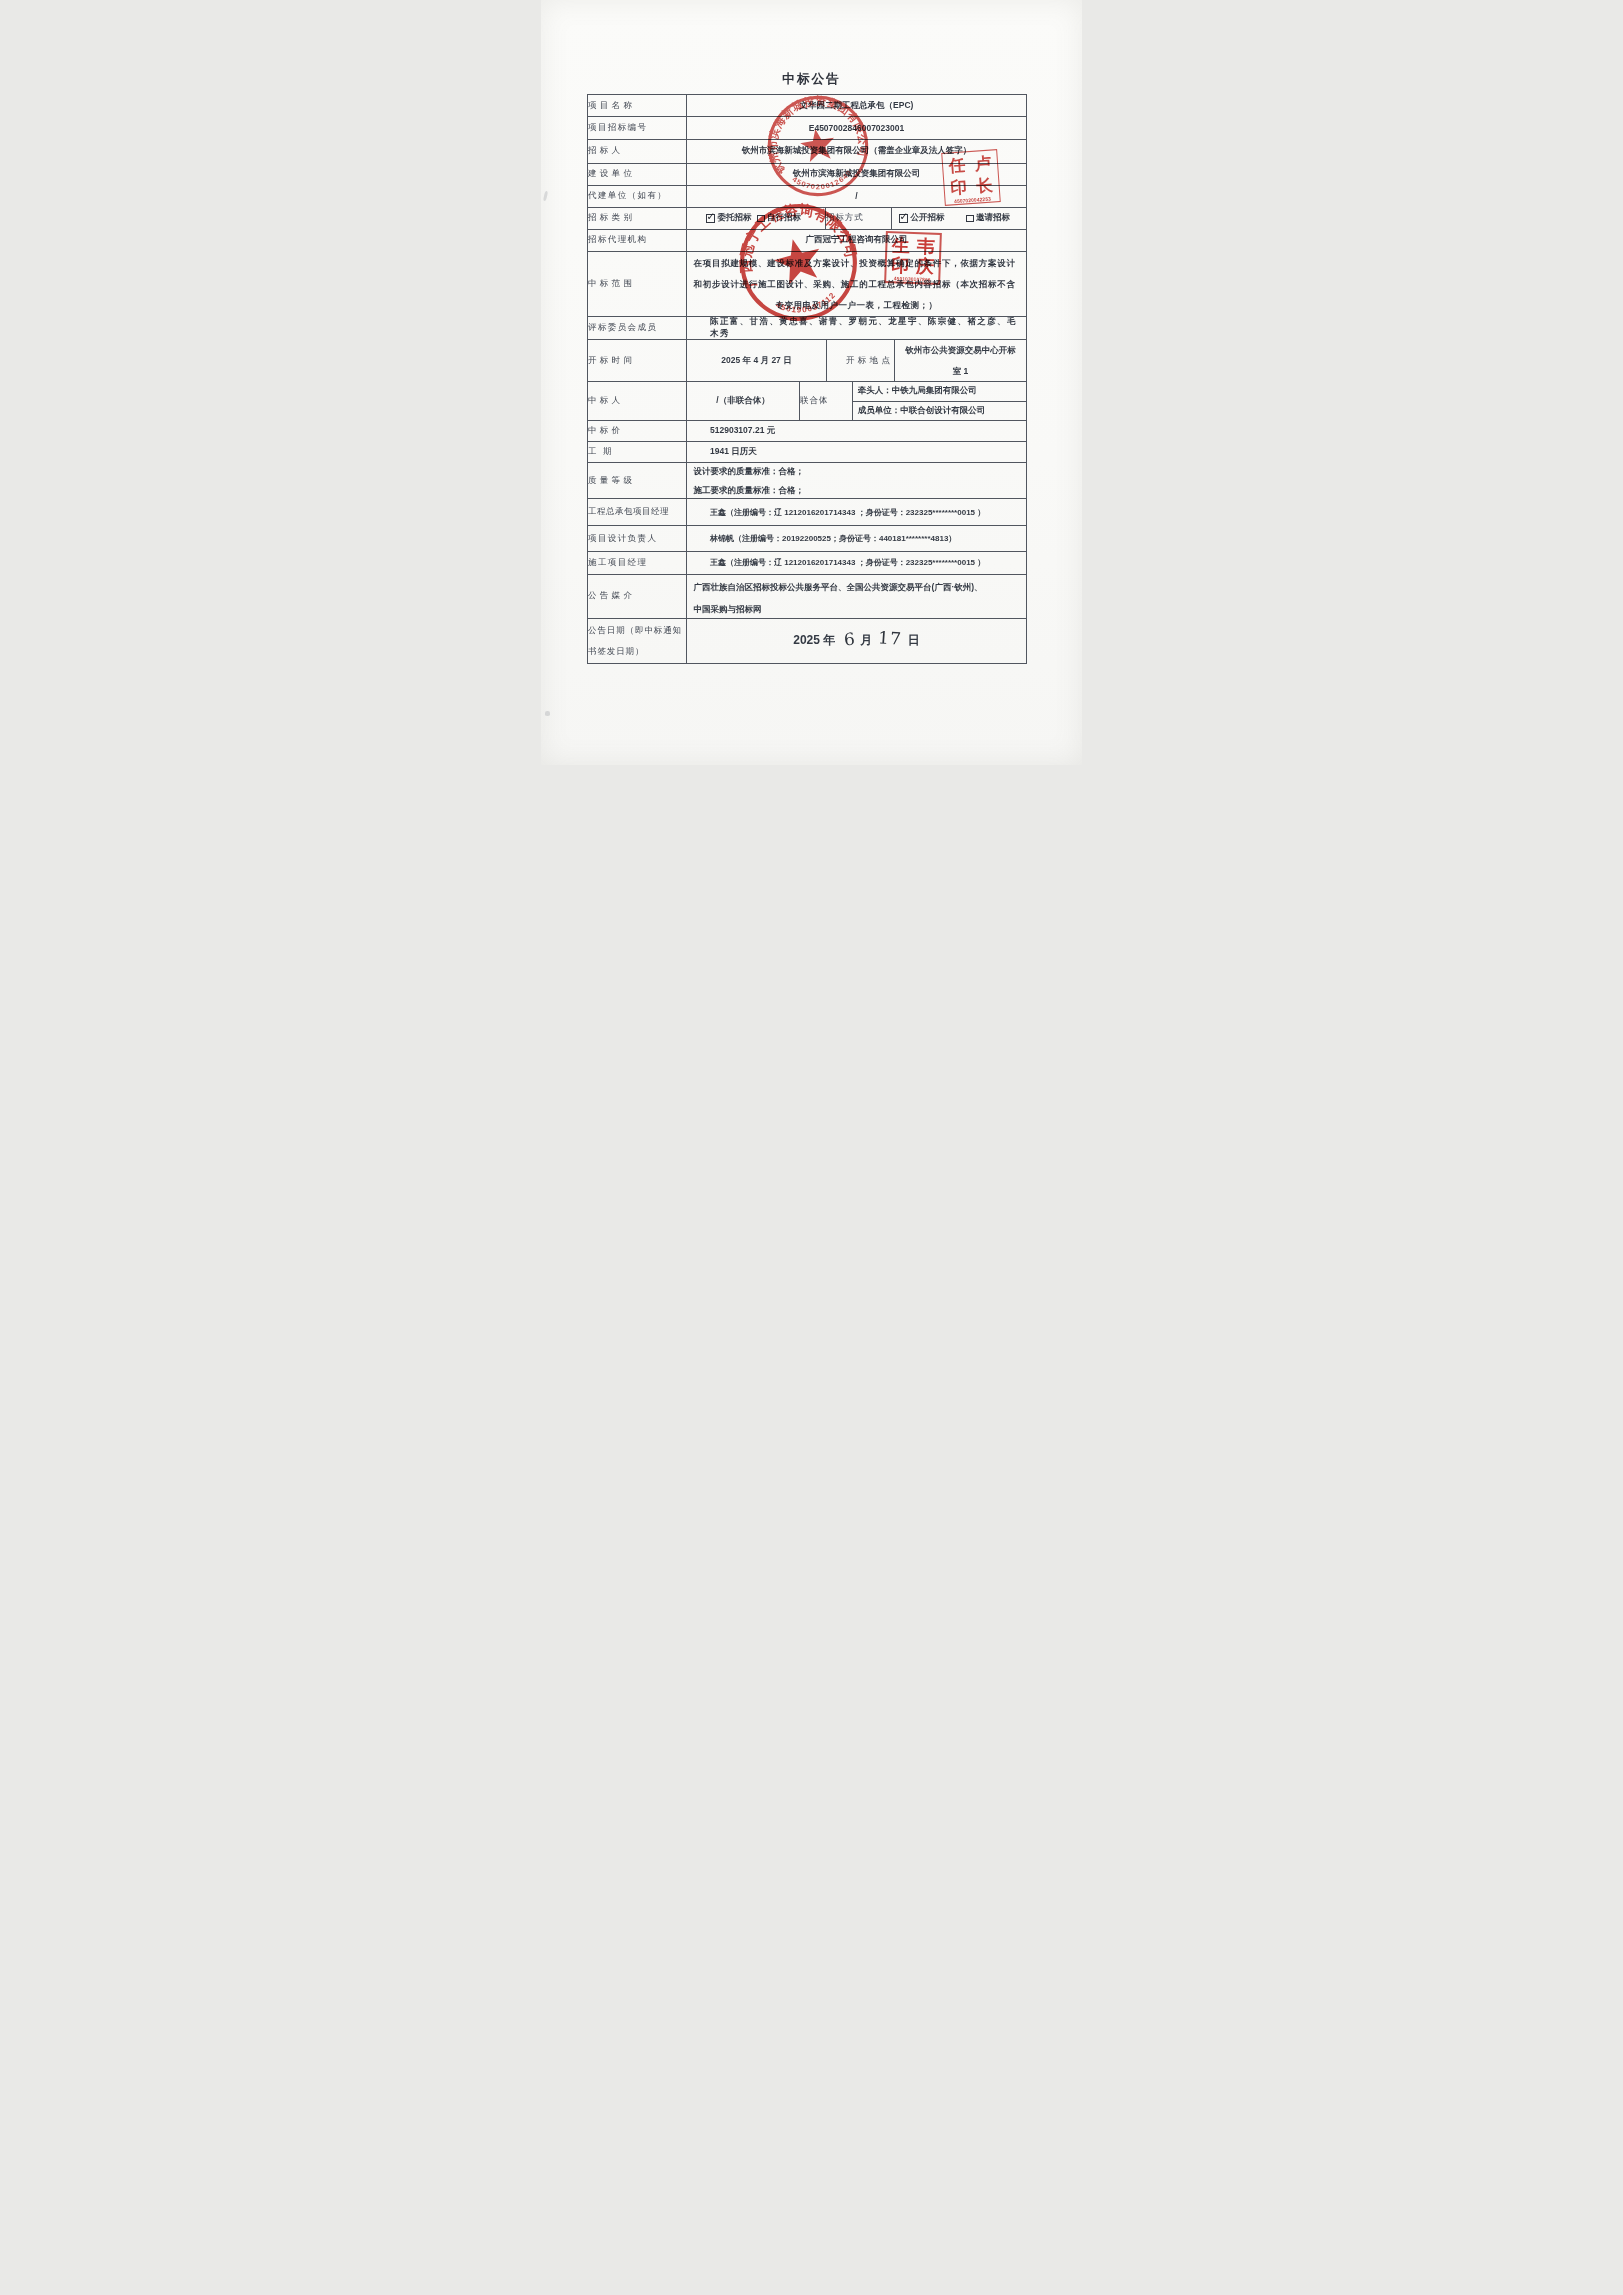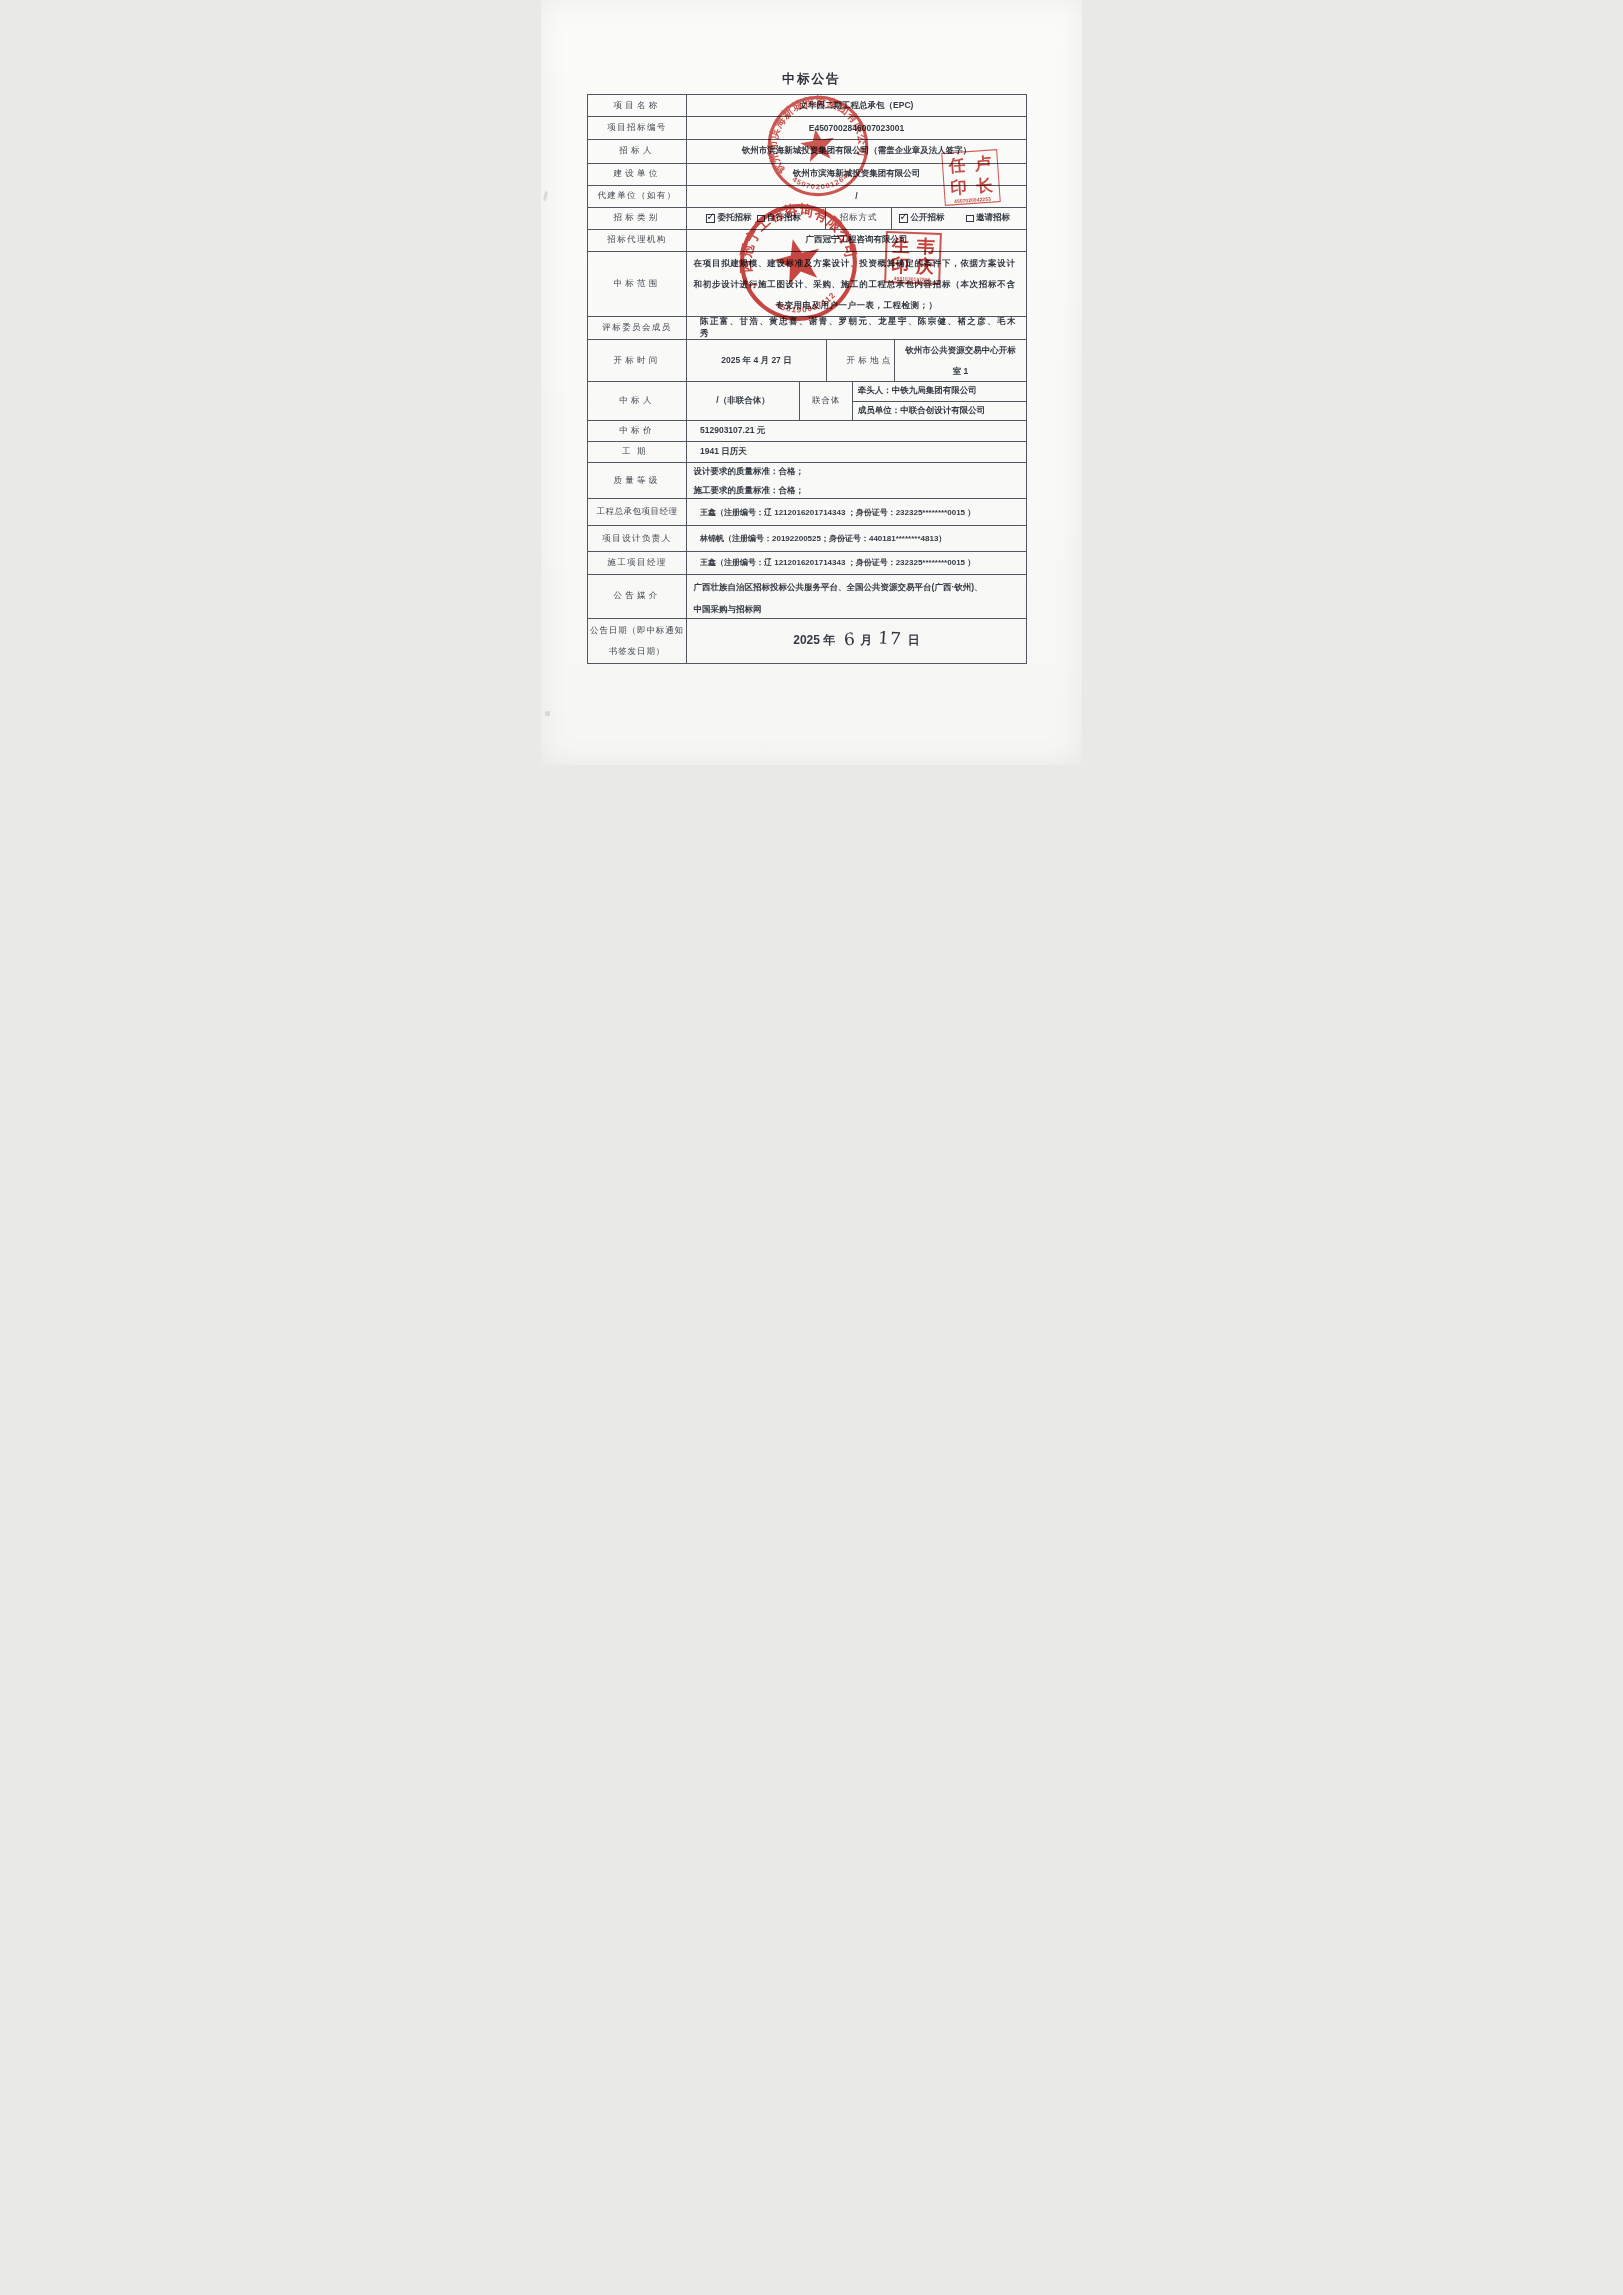--- a/index.html
+++ b/index.html
@@ -29,30 +29,30 @@
     border:0.9px solid var(--line);
     box-sizing:border-box;
     background:transparent;
   }
   .row{display:flex;box-sizing:border-box;align-items:stretch;}
   .row + .row{border-top:0.9px solid var(--line);}
   .row.dbl{border-top:1.9px double var(--line);}
   .cell{box-sizing:border-box;display:flex;flex-direction:column;justify-content:center;}
   .cell + .cell{border-left:0.9px solid var(--line);}
   .lbl{
-    width:98px;flex:0 0 98px;text-align:center;
+    width:98px;flex:0 0 98px;
     font-size:8.5px;letter-spacing:3.3px;color:#3f4550;
     justify-content:center;
   }
   .lbl.ls2{letter-spacing:1.4px;}
   .lbl.ls1{letter-spacing:0.5px;}
   .lbl.lswide{letter-spacing:6.6px;}
   .val{flex:1;font-size:8.5px;font-weight:600;color:var(--ink-strong);}
   .c{text-align:center;align-items:center;}
-  .l{padding-left:13px;}
+  .l{padding-left:23px;}
   .sm{font-size:8px;}
   .fixw240{flex:0 0 113px;}
   .fixw112{flex:0 0 53px;}
   .fixw296{flex:0 0 139px;}
   .fixw141{flex:0 0 66px;}
   .fixw298{flex:0 0 140px;}
   .fixw145{flex:0 0 68px;padding-left:19px;}
   .scope-line{line-height:21px;padding:0 6.6px;letter-spacing:0.7px;text-align:justify;}
   .scope-pad{padding-top:1.4px;}
   .scope-center{text-align:center;letter-spacing:0.5px;}

